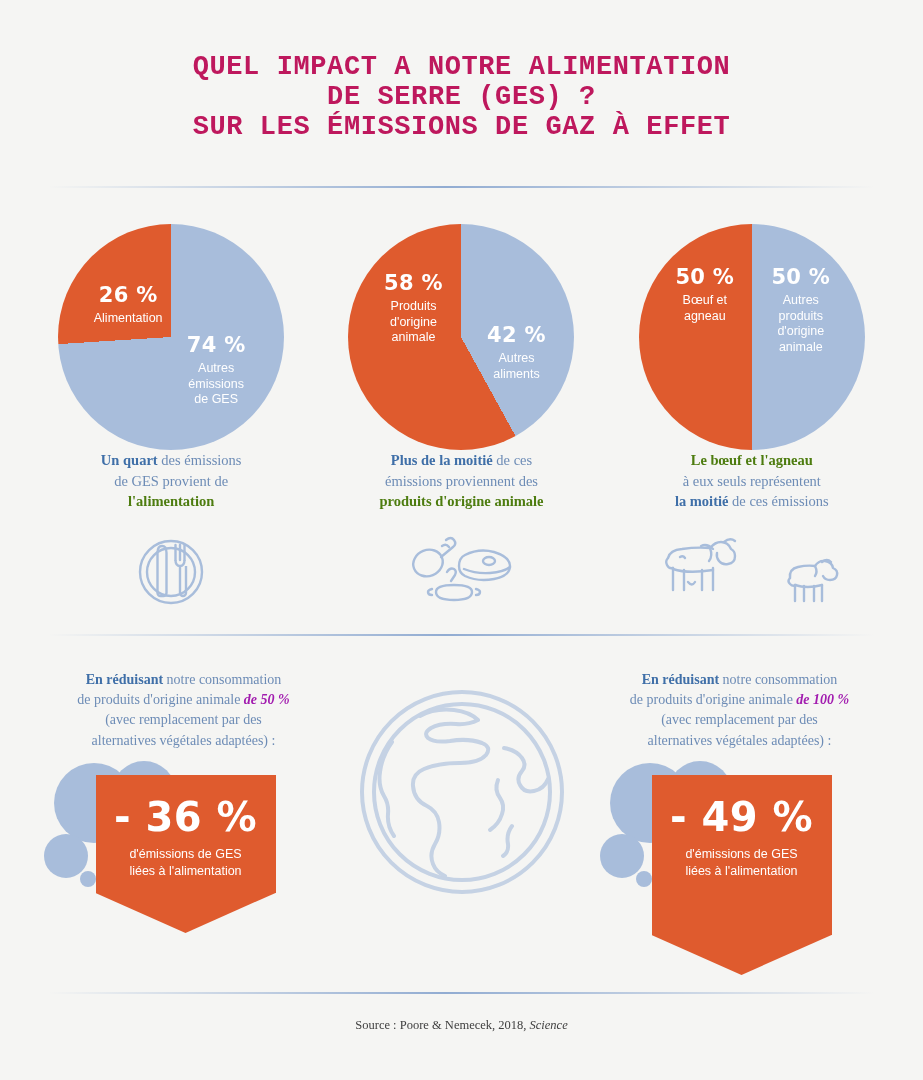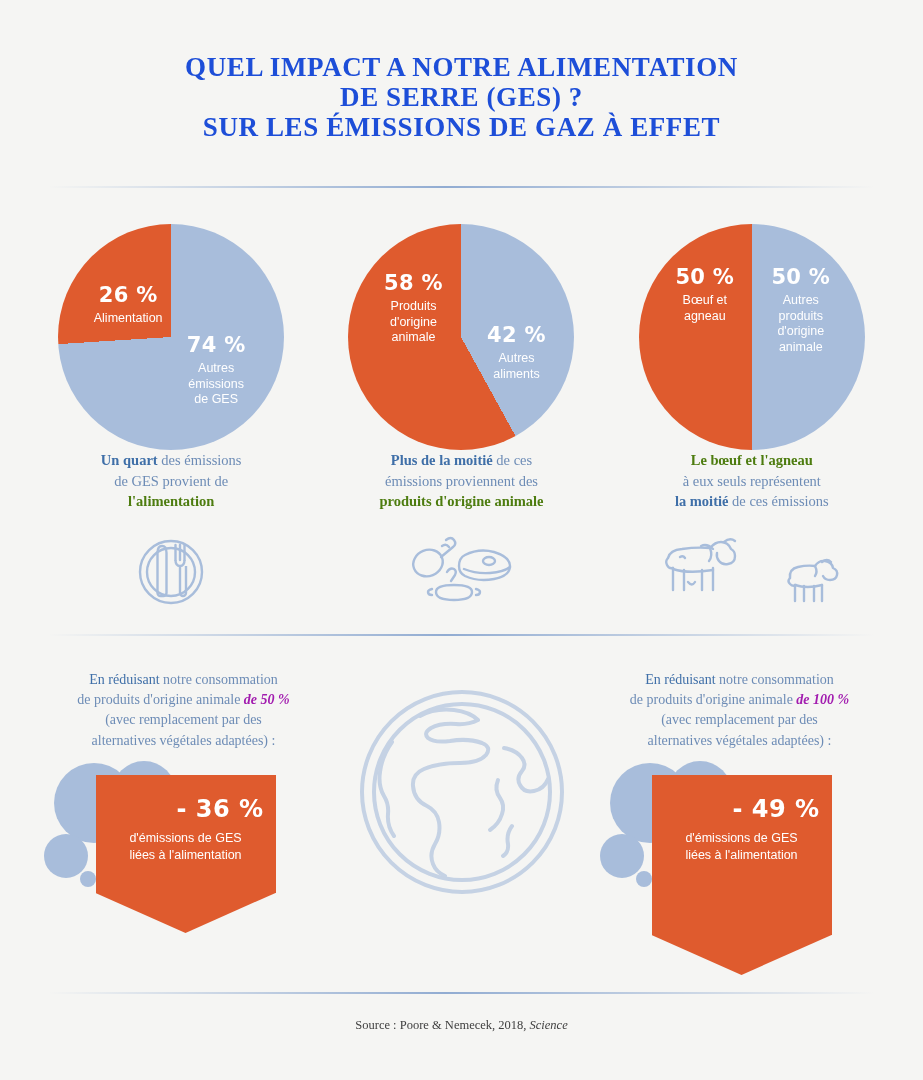--- a/index.html
+++ b/index.html
@@ -11,26 +11,26 @@
     position: relative;
     overflow: hidden;
   }
 
   
   .title {
     padding: 52px 80px 0 80px;
     text-align: center;
   }
   .title-line {
-    font-family: Liberation Serif, serif;
+    font-family: Liberation Mono, monospace;
     font-weight: bold;
     font-size: 27px;
     letter-spacing: 0.6px;
     line-height: 30px;
-    color: #1d4ed8;
+    color: #be185d;
     text-transform: uppercase;
   }
 
   
   .sep {
     height: 2px;
     margin: 0 48px;
     background: linear-gradient(to right, rgba(168,189,219,0), rgba(140,168,208,0.95) 48%, rgba(168,189,219,0));
   }
   .sep-1 { margin-top: 44px; }
@@ -113,21 +113,21 @@
   }
   .bot-col { width: 300px; position: relative; }
   .bot-mid { width: 240px; position: relative; display:flex; justify-content:center; padding-top: 16px;}
   .bot-text {
     text-align: center;
     font-family: "Liberation Serif", serif;
     font-size: 14px;
     line-height: 1.45;
     color: #6d8cb6;
   }
-  .bot-text b { color: #3f6fa8; font-weight: normal; }
+  .bot-text b { color: #3f6fa8; font-weight: bold; }
   .bot-text .hl { color: #a21caf; font-weight: bold; font-style: italic; }
 
   .banner-area { position: relative; height: 230px; margin-top: 10px; }
   .bubbles { position: absolute; left: 2px; top: 0px; }
   .banner {
     position: absolute;
     left: 62px;
     top: 14px;
     width: 180px;
     background: #df5b2e;
@@ -139,25 +139,24 @@
     position: absolute;
     left: 62px;
     width: 180px;
     height: 40px;
     background: #df5b2e;
     clip-path: polygon(0 0, 100% 0, 50% 100%);
   }
   .banner-pct {
     font-family: "DejaVu Sans", sans-serif;
     font-weight: bold;
-    font-size: 24px;
+    font-size: 40px;
     letter-spacing: 0.5px;
     line-height: 1;
     margin-bottom: 9px;
-    text-align: right;
   }
   .banner-sub { font-size: 12.5px; line-height: 1.34; }
 
   .globe { opacity: 0.62; }
 
   
   .source {
     text-align: center;
     font-family: "Liberation Serif", serif;
     font-size: 12.5px;

